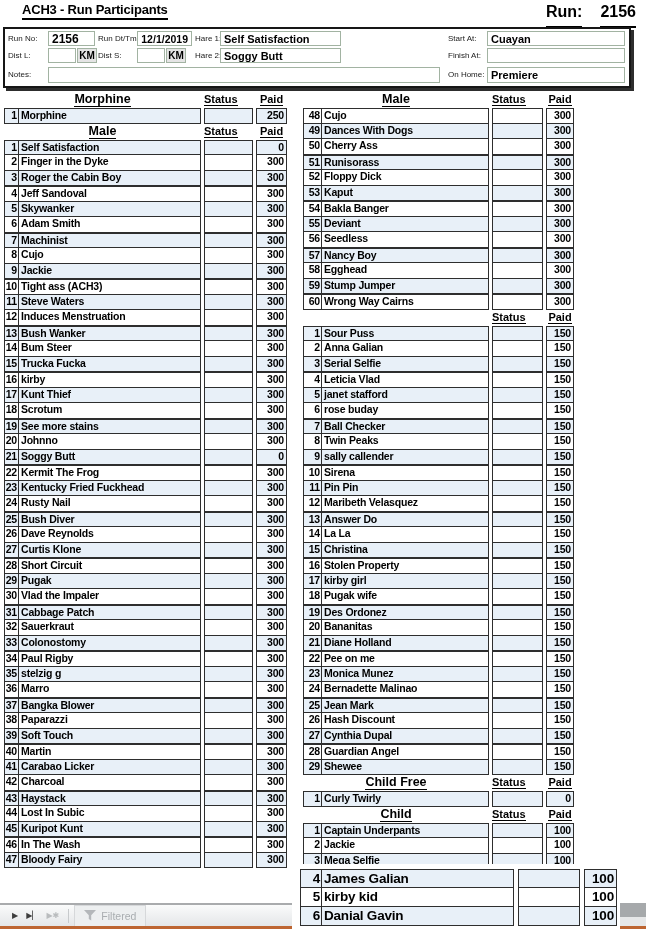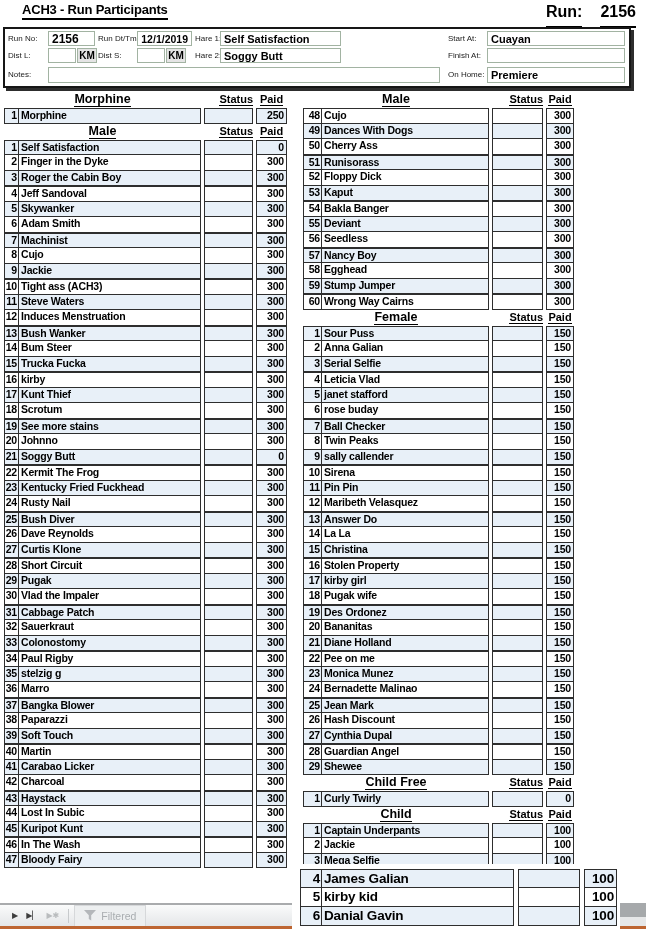--- a/index.html
+++ b/index.html
@@ -26,21 +26,21 @@
   
   .pcol{position:absolute;top:92px;}
   .col-l{left:4px;width:285px;--numw:15px;--namew:182px;--statusw:49px;--paidw:31px;--gap:3px;}
   .col-r{left:303px;width:273px;--numw:19px;--namew:167px;--statusw:51px;--paidw:28px;--gap:3px;}
 
   .sec-head{position:relative;height:16px;}
   .sec-title{position:absolute;left:0;top:0;width:calc(var(--numw) + var(--namew));
              text-align:center;font-size:12.5px;font-weight:bold;}
   .sec-title i,.head-status i,.head-paid i{font-style:normal;border-bottom:1.5px solid #000;padding-bottom:0px;}
   .head-status{position:absolute;top:1px;left:calc(var(--numw) + var(--namew) + var(--gap));
-               width:var(--statusw);text-align:right;font-size:11px;font-weight:bold;}
+               width:var(--statusw);text-align:left;font-size:11px;font-weight:bold;}
   .head-paid{position:absolute;top:1px;
              left:calc(var(--numw) + var(--namew) + var(--statusw) + var(--gap)*2);
              width:var(--paidw);text-align:center;font-size:11px;font-weight:bold;}
 
   .prow{display:flex;height:15.5px;font-size:10.5px;font-weight:bold;letter-spacing:-0.2px;
         box-sizing:border-box;}
   .prow div{box-sizing:border-box;line-height:13.5px;}
   .cellb{border:1px solid #2e2e2e;border-top:none;background:#fff;}
   .rgroup .prow:first-child .cellb{border-top:1px solid #2e2e2e;}
   .c-num{width:var(--numw);text-align:right;padding-right:1px;border-right:1px solid #2e2e2e;}
@@ -533,21 +533,20 @@
     </div>
     <div class="rgroup">
       <div class="prow">
         <div class="c-num cellb">60</div>
         <div class="c-name cellb">Wrong Way Cairns</div>
         <div class="c-status cellb"></div>
         <div class="c-paid cellb">300</div>
       </div>
     </div>
     <div class="sec-head">
-      <div class="sec-title"><i>Female</i></div>
       <div class="head-status"><i>Status</i></div>
       <div class="head-paid"><i>Paid</i></div>
     </div>
     <div class="rgroup">
       <div class="prow alt">
         <div class="c-num cellb">1</div>
         <div class="c-name cellb">Sour Puss</div>
         <div class="c-status cellb"></div>
         <div class="c-paid cellb">150</div>
       </div>

